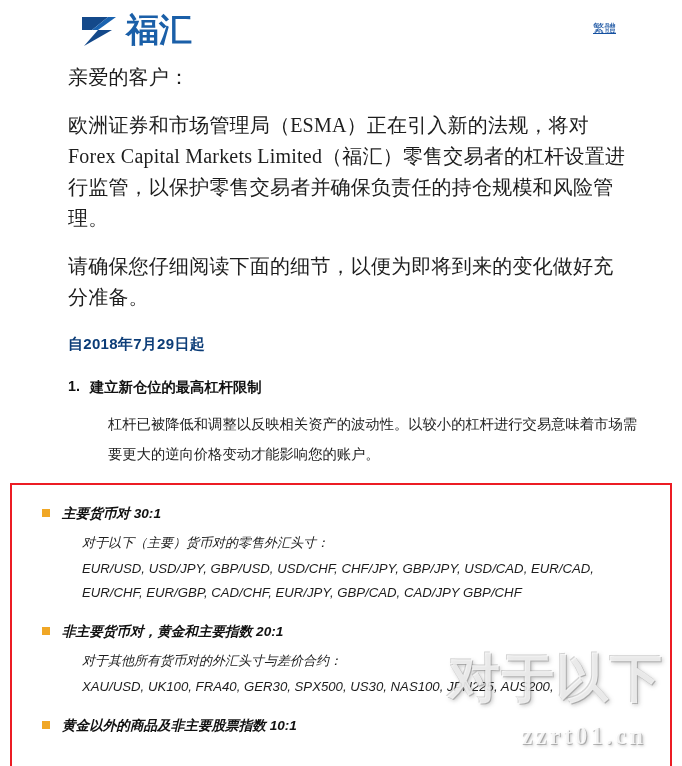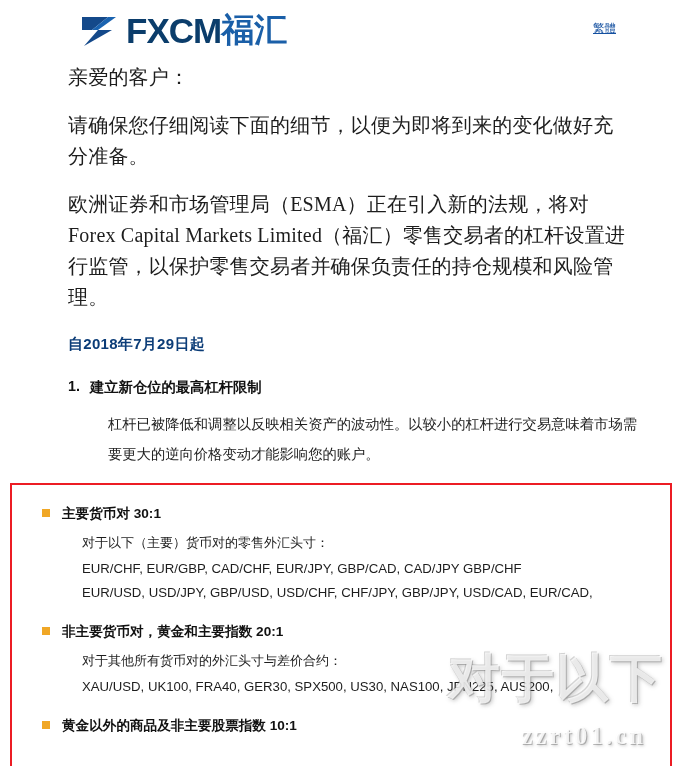--- a/index.html
+++ b/index.html
@@ -103,21 +103,21 @@
   }
 
   
   .redbox {
     position: relative;
     border: 2px solid #ec1c24;
     margin: 10px 10px 0 10px;
     padding: 16px 10px 40px 26px;
     min-height: 320px;
   }
-  .bullet-item { margin-bottom: 4px; }
+  .bullet-item { margin-bottom: 4px; font-style: italic; }
   .bullet-head {
     font-size: 13.6px;
     font-weight: bold;
     color: #111;
     position: relative;
     padding-left: 24px;
     line-height: 26px;
     margin-bottom: 4px;
   }
   .bullet-sq {
@@ -181,52 +181,51 @@
 <body>
 
 <div class="header">
   <div class="logo-wrap">
     <span class="logo-mark">
       <svg width="42" height="40" viewBox="0 0 42 40" xmlns="http://www.w3.org/2000/svg">
         <path d="M4 6 L30 6 L14 19 L34 19 L6 35 L20 19 L4 19 Z" fill="#14498a"></path>
         <path d="M30 6 L38 6 L20 19 L14 19 Z" fill="#1a63b0"></path>
       </svg>
     </span>
-    <span class="logo-text">FXCM</span>
     <span class="logo-cn">福汇</span>
   </div>
   <a class="lang-link">繁體</a>
 </div>
 
 <div class="content">
 
   <p class="para greeting">亲爱的客户：</p>
+  <p class="para">欧洲证券和市场管理局（ESMA）正在引入新的法规，将对Forex Capital Markets Limited（福汇）零售交易者的杠杆设置进行监管，以保护零售交易者并确保负责任的持仓规模和风险管理。</p>
   <p class="para">请确保您仔细阅读下面的细节，以便为即将到来的变化做好充分准备。</p>
-  <p class="para">欧洲证券和市场管理局（ESMA）正在引入新的法规，将对Forex Capital Markets Limited（福汇）零售交易者的杠杆设置进行监管，以保护零售交易者并确保负责任的持仓规模和风险管理。</p>
 
   <div class="date-heading">自2018年7月29日起</div>
 
   <div class="section-title">
     <span class="section-num">1.</span>
     <span>建立新仓位的最高杠杆限制</span>
   </div>
   <div class="section-body">杠杆已被降低和调整以反映相关资产的波动性。以较小的杠杆进行交易意味着市场需要更大的逆向价格变动才能影响您的账户。</div>
 </div>
 
 <div class="redbox">
 
   <div class="bullet-item">
     <div class="bullet-head">
       <span class="bullet-sq"></span>
       <span>主要货币对  30:1</span>
     </div>
     <div class="bullet-desc">对于以下（主要）货币对的零售外汇头寸：</div>
     <div class="pairs">
+      <div>EUR/USD,  USD/JPY,  GBP/USD,  USD/CHF,  CHF/JPY,  GBP/JPY,  USD/CAD,  EUR/CAD,</div>
       <div>EUR/CHF,  EUR/GBP,  CAD/CHF,  EUR/JPY,  GBP/CAD,  CAD/JPY  GBP/CHF</div>
-      <div>EUR/USD,  USD/JPY,  GBP/USD,  USD/CHF,  CHF/JPY,  GBP/JPY,  USD/CAD,  EUR/CAD,</div>
     </div>
   </div>
 
   <div class="bullet-item">
     <div class="bullet-head">
       <span class="bullet-sq"></span>
       <span>非主要货币对，黄金和主要指数  20:1</span>
     </div>
     <div class="bullet-desc">对于其他所有货币对的外汇头寸与差价合约：</div>
     <div class="pairs">

